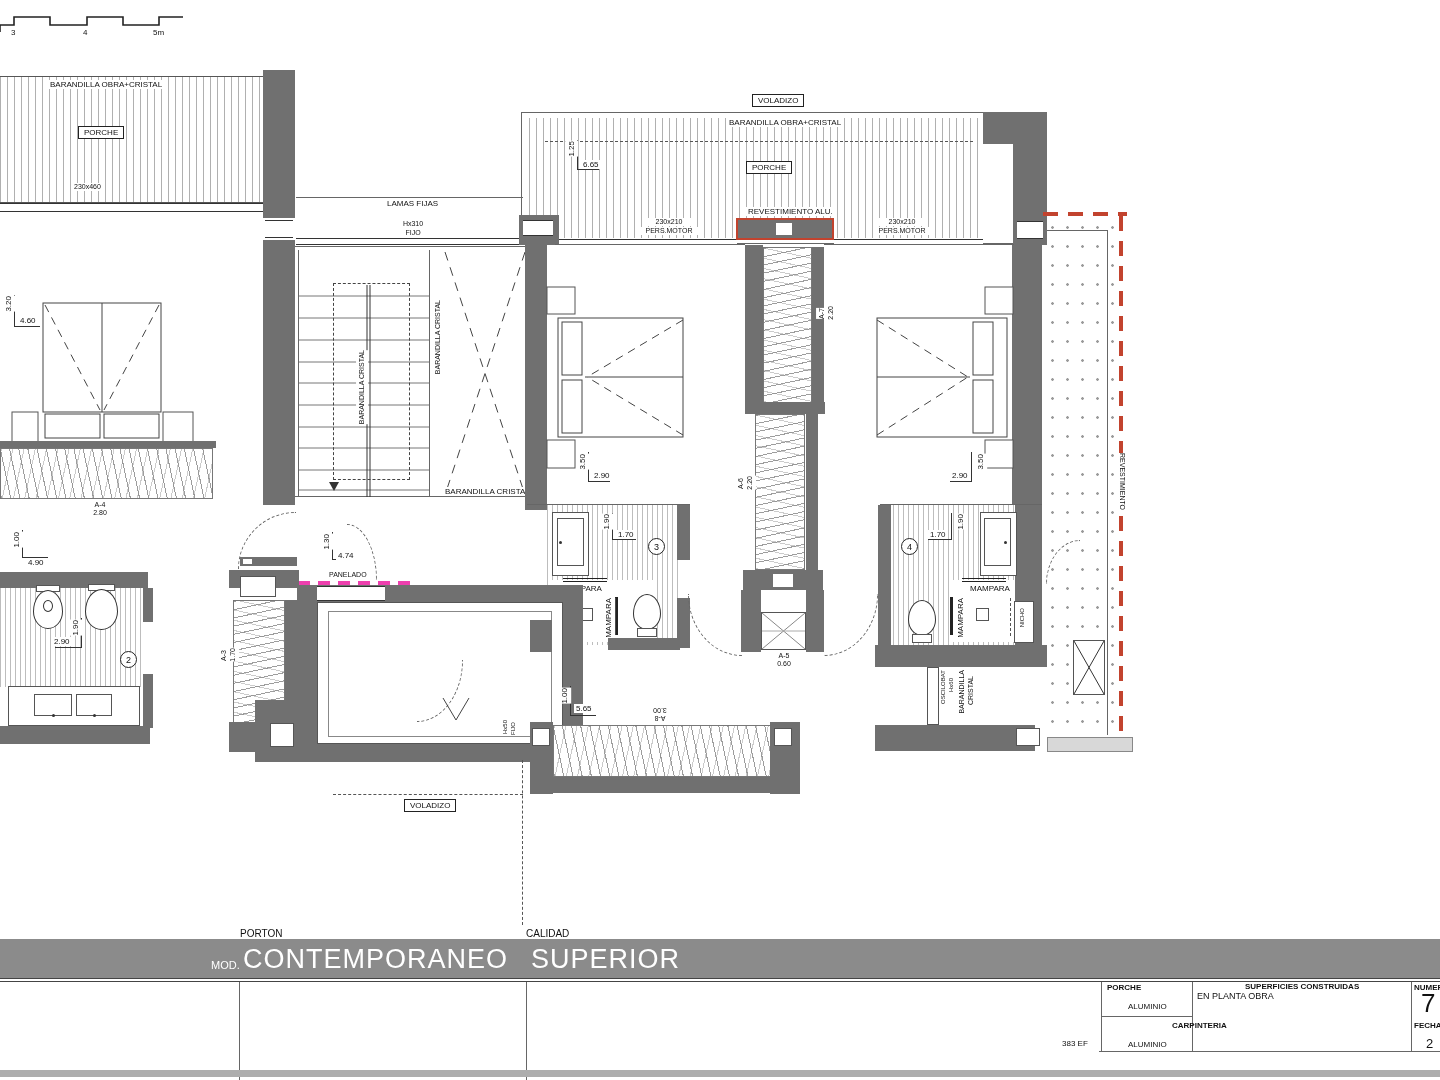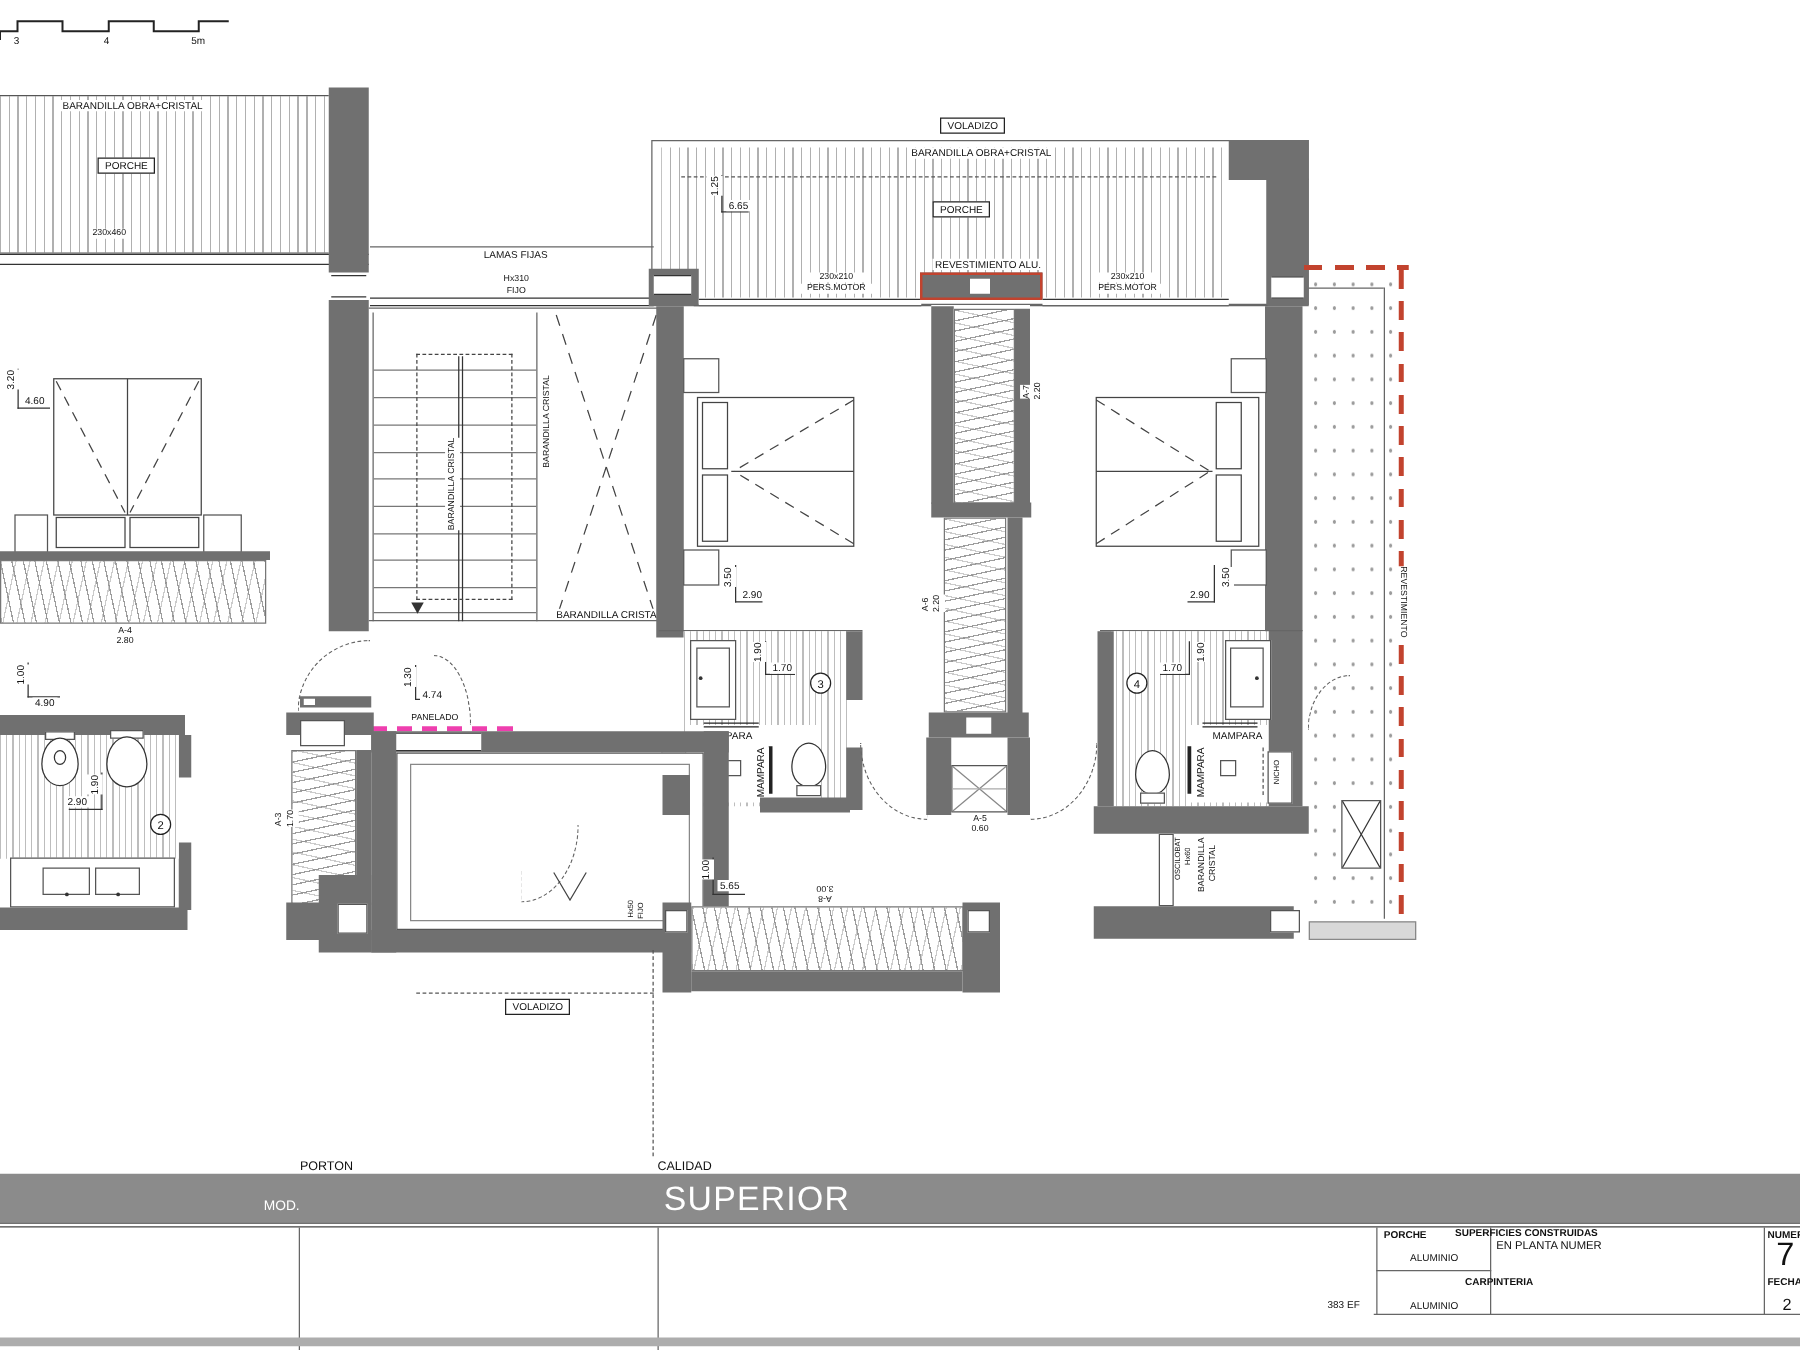--- a/index.html
+++ b/index.html
@@ -344,36 +344,37 @@
   <div class="a wall" style="left:553px;top:777px;width:217px;height:16px"></div>
 
   <div class="a dash-h" style="left:333px;top:794px;width:190px"></div>
   <div class="a dash-v" style="left:522px;top:760px;height:165px"></div>
   <div class="a box s7" style="left:404px;top:799px">VOLADIZO</div>
 
   <div class="a lbl" style="left:240px;top:928px;font-size:10px">PORTON</div>
   <div class="a lbl" style="left:526px;top:928px;font-size:10px">CALIDAD</div>
   <div class="a bar" style="left:0;top:939px;width:1440px;height:39px"></div>
   <div class="a" style="left:211px;top:959px;color:#fff;font-size:11px">MOD.</div>
+  <div class="a bartxt" style="left:243px;top:944px">CONTEMPORANEO</div>
   <div class="a bartxt" style="left:531px;top:944px">SUPERIOR</div>
   <div class="a" style="left:0;top:978px;width:1440px;height:4px;border-top:1px solid #444;border-bottom:1px solid #444"></div>
   <div class="a line-v" style="left:239px;top:982px;height:98px"></div>
   <div class="a line-v" style="left:526px;top:982px;height:98px"></div>
 
   <div class="a line-v" style="left:1101px;top:982px;height:70px"></div>
   <div class="a line-v" style="left:1192px;top:982px;height:70px"></div>
   <div class="a line-v" style="left:1411px;top:982px;height:70px"></div>
   <div class="a line-h" style="left:1101px;top:1016px;width:92px"></div>
   <div class="a line-h" style="left:1099px;top:1051px;width:341px"></div>
   <div class="a tbl-label" style="left:1107px;top:983px">PORCHE</div>
   <div class="a tbl-val" style="left:1128px;top:1002px">ALUMINIO</div>
   <div class="a tbl-label" style="left:1172px;top:1021px">CARPINTERIA</div>
   <div class="a tbl-val" style="left:1128px;top:1040px">ALUMINIO</div>
-  <div class="a tbl-label" style="left:1164px;top:982px">SUPERFICIES CONSTRUIDAS</div>
-  <div class="a tbl-val" style="left:1197px;top:991px;font-size:9px">EN PLANTA NUMER</div>
+  <div class="a tbl-label" style="left:1245px;top:982px">SUPERFICIES CONSTRUIDAS</div>
+  <div class="a tbl-val" style="left:1197px;top:991px;font-size:9px">EN PLANTA OBRA</div>
   <div class="a tbl-label" style="left:1414px;top:983px">NUMER</div>
   <div class="a" style="left:1421px;top:988px;font-size:26px;color:#111">7</div>
   <div class="a tbl-label" style="left:1414px;top:1021px">FECHA</div>
   <div class="a" style="left:1426px;top:1036px;font-size:13px;color:#111">2</div>
   <div class="a tbl-val" style="left:1062px;top:1039px">383 EF</div>
   <div class="a" style="left:0;top:1070px;width:1440px;height:7px;background:#adadad"></div>
 
 </div>
 
 </body></html>

